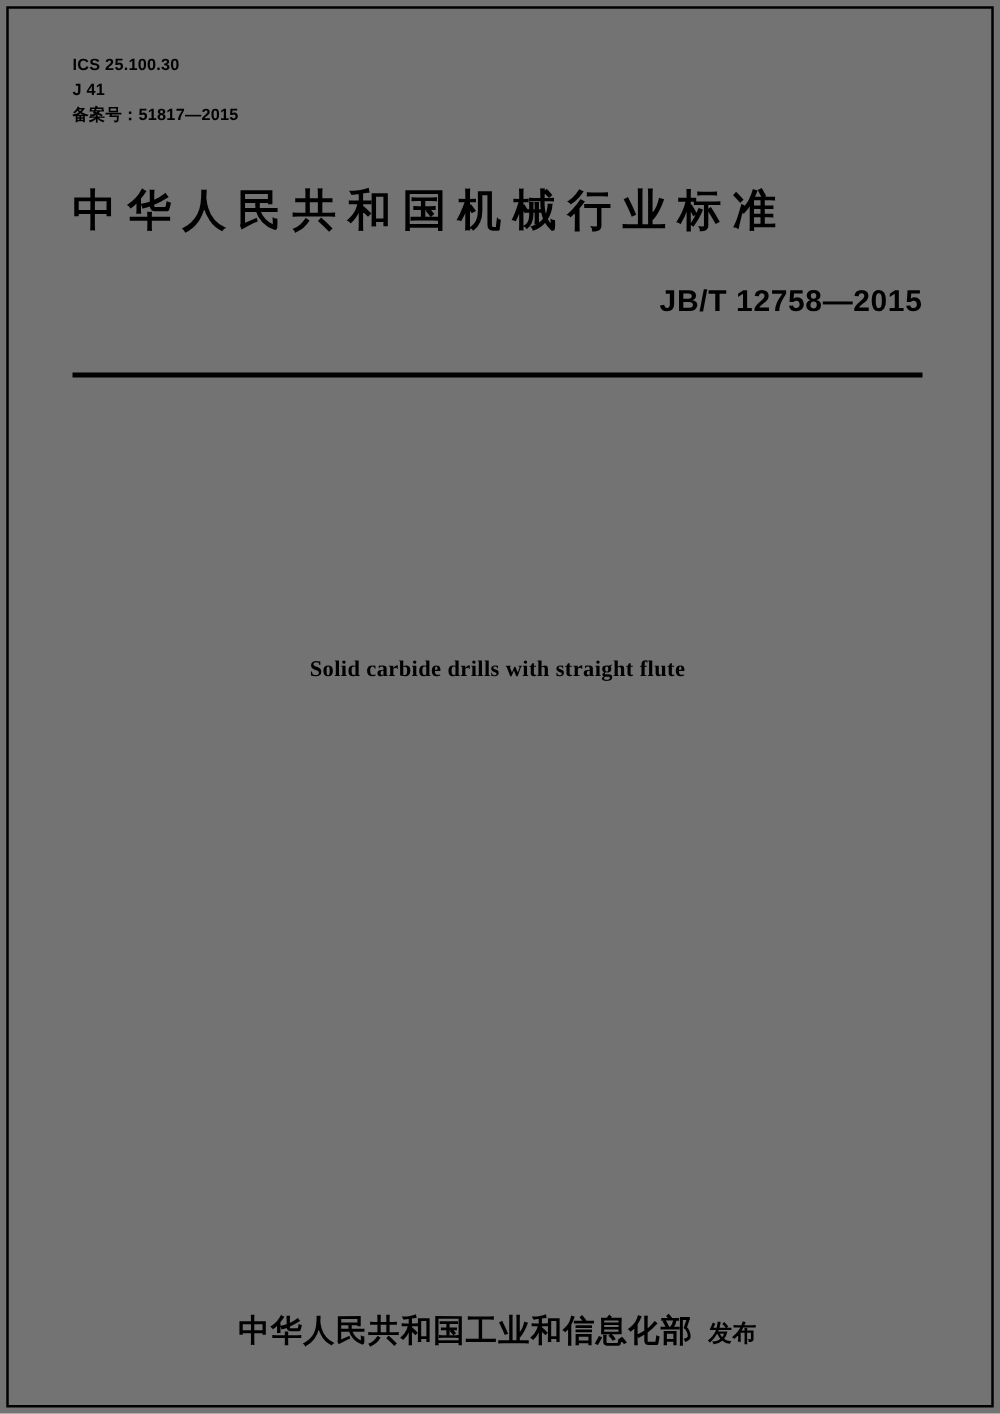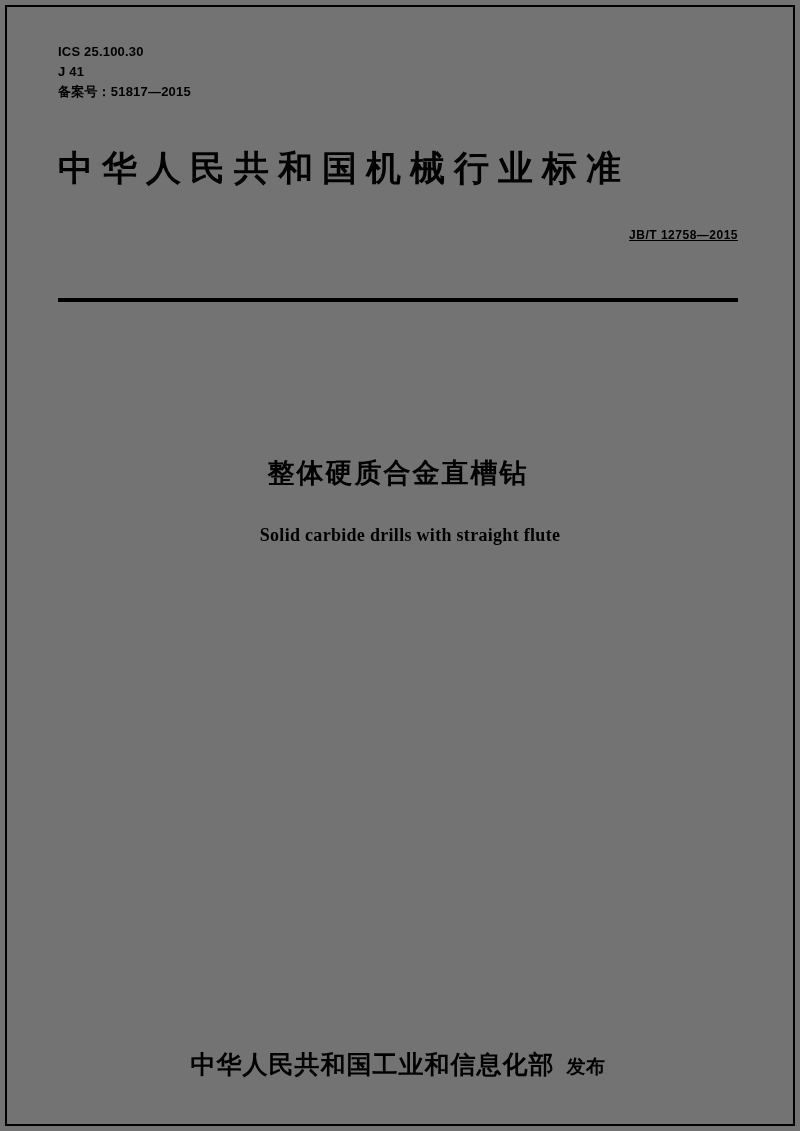--- a/index.html
+++ b/index.html
@@ -75,25 +75,24 @@
     font-weight: bold;
     letter-spacing: 9px;
     white-space: nowrap;
   }
 
   
   .std-number {
     position: absolute;
     right: 0;
     top: 228px;
-    font-size: 12px;
+    font-size: 24px;
     font-weight: bold;
     letter-spacing: 0.5px;
     white-space: nowrap;
-    text-decoration: underline;
   }
 
   .rule {
     position: absolute;
     left: 0;
     top: 298px;
     width: 680px;
     height: 4px;
     background: #000;
   }
@@ -104,21 +103,21 @@
     left: 0;
     top: 455px;
     width: 680px;
     text-align: center;
     font-size: 27px;
     font-weight: bold;
     letter-spacing: 2px;
   }
   .doc-title-en {
     position: absolute;
-    left: 12px;
+    left: 0;
     top: 525px;
     width: 680px;
     text-align: center;
     font-family: "Liberation Serif", serif;
     font-size: 18px;
     font-weight: bold;
     letter-spacing: 0.3px;
   }
 
   
@@ -169,21 +168,20 @@
       <div>备案号：51817—2015</div>
     </div>
 
 
     <div class="nation-title">中华人民共和国机械行业标准</div>
 
     <div class="std-number">JB/T 12758—2015</div>
 
     <div class="rule"></div>
 
-    <div class="doc-title-cn">整体硬质合金直槽钻</div>
     <div class="doc-title-en">Solid carbide drills with straight flute</div>
 
 
     <div class="issuer">
       <span>中华人民共和国工业和信息化部</span><span class="issue-word">发布</span>
     </div>
 
   </div>
 </div>
 

